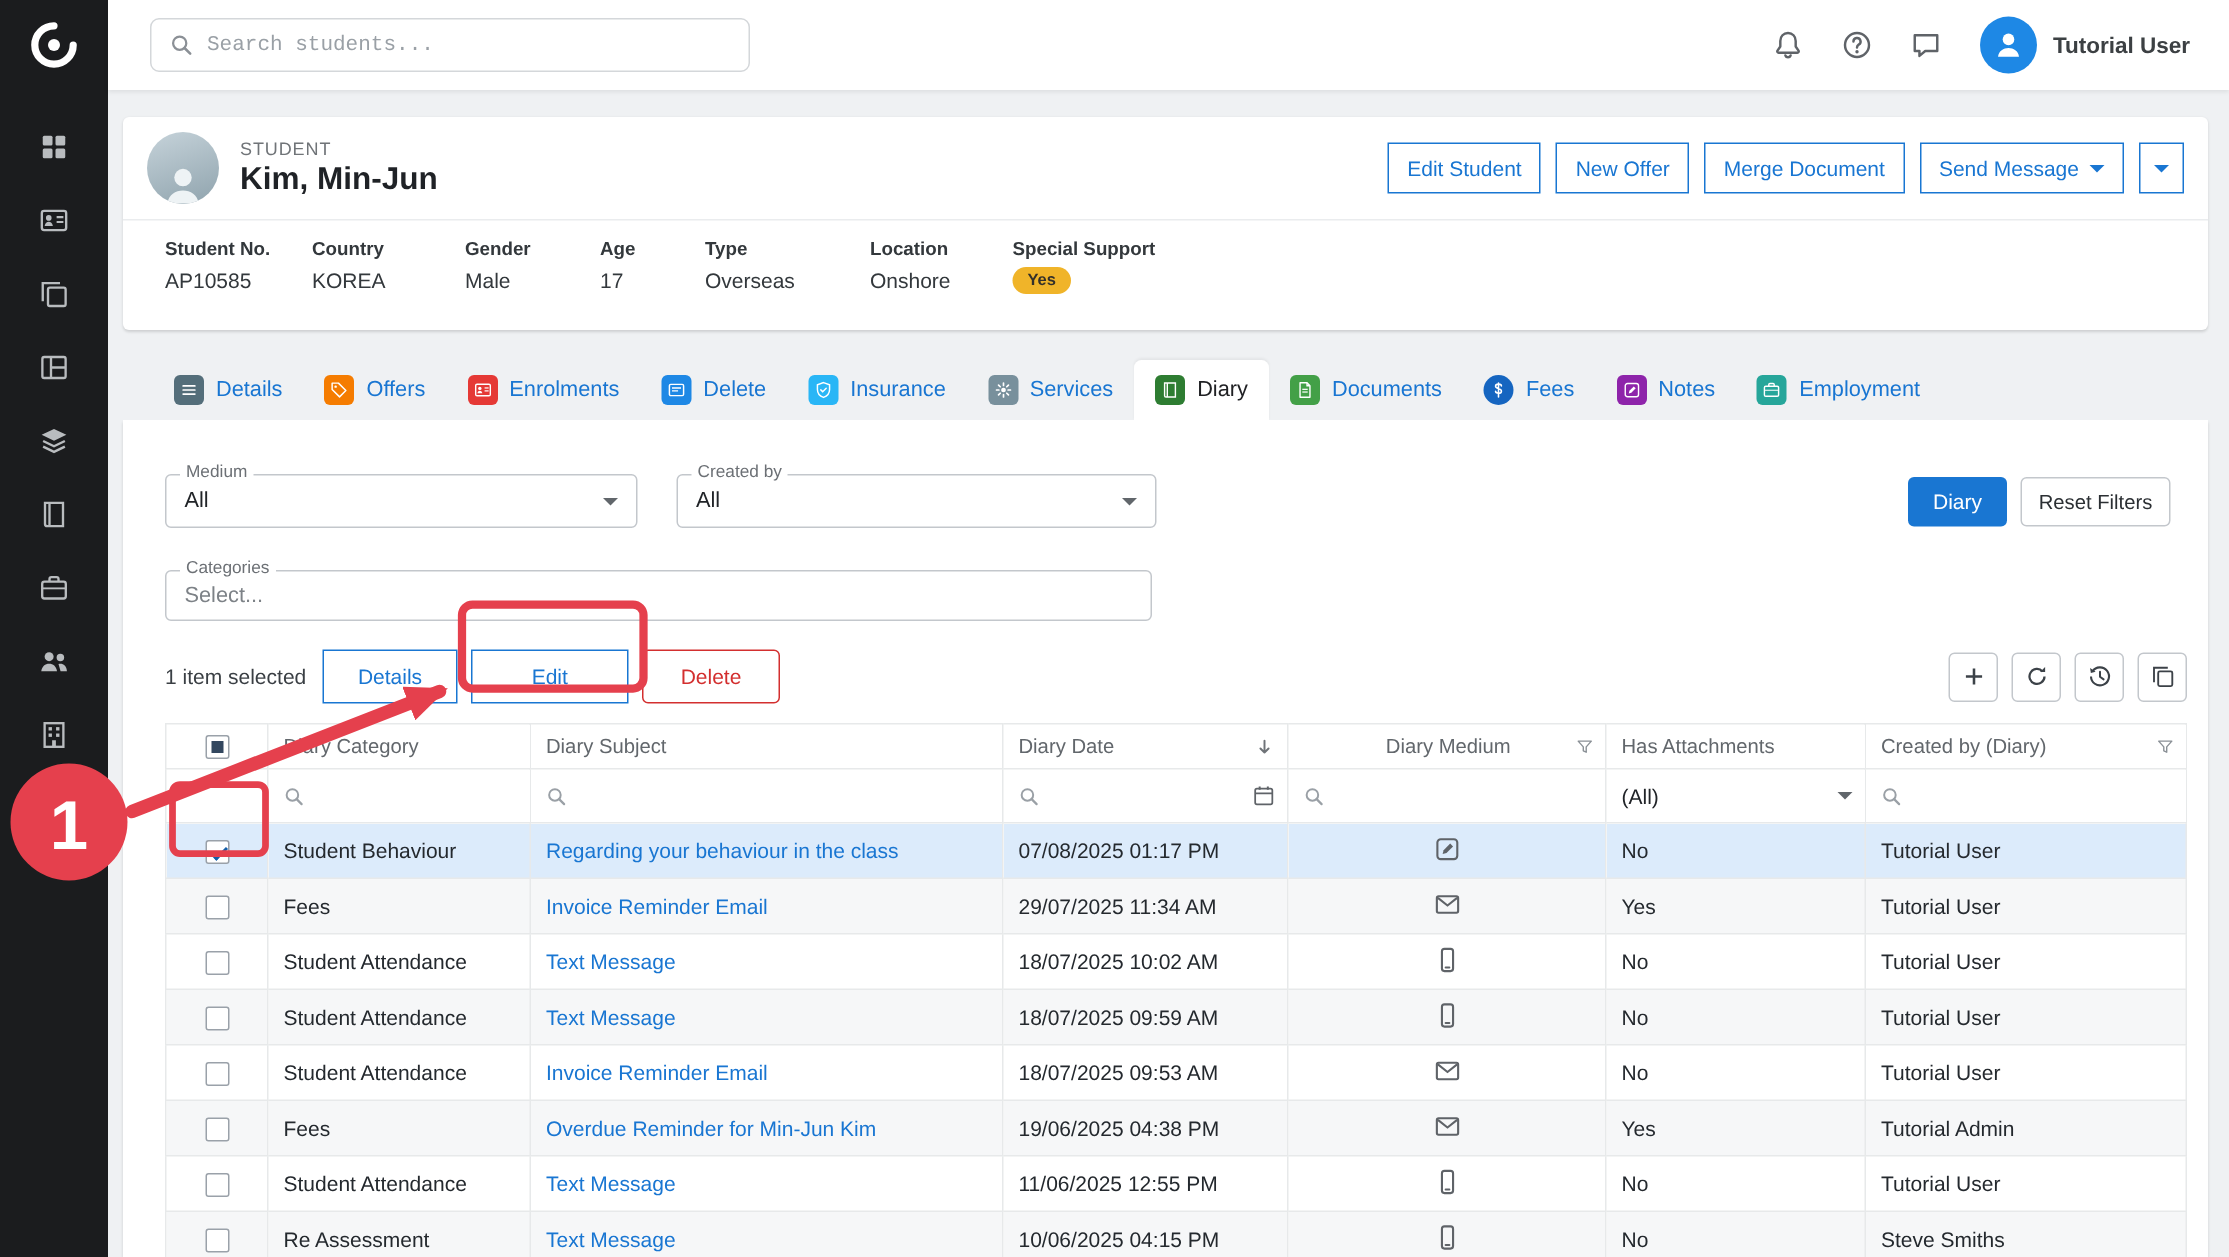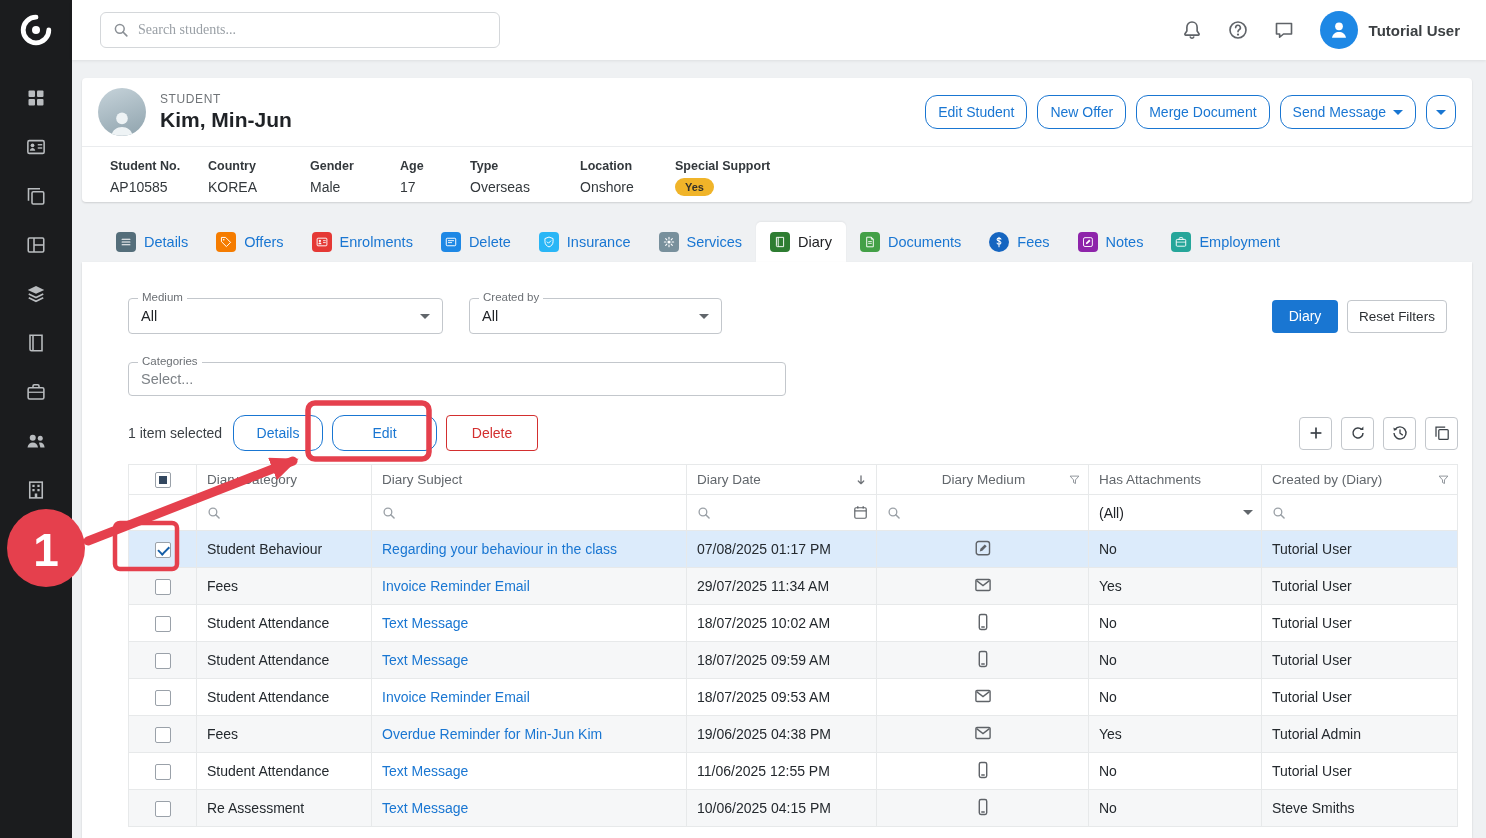--- a/index.html
+++ b/index.html
@@ -24,64 +24,64 @@
   .logo{width:36px;height:36px;color:#fff;margin-bottom:40px;display:flex;align-items:center;justify-content:center;cursor:pointer}
   .logo .icon{width:32px;height:32px}
   .nav{display:flex;flex-direction:column;gap:29px;align-items:center}
   .nav-item{width:20px;height:20px;color:#b9bcbf;cursor:pointer}
   .nav-item .icon{width:20px;height:20px}
 
   
   .main{flex:1;display:flex;flex-direction:column;min-width:0}
   .topbar{height:60px;background:#fff;display:flex;align-items:center;padding:0 26px 0 28px;box-shadow:0 1px 3px rgba(0,0,0,.08);position:relative;z-index:5}
   .searchbox{width:400px;height:36px;border:1px solid #d4d7da;border-radius:6px;background:#fff;display:flex;align-items:center;gap:9px;padding:0 12px;color:#8b9096}
-  .search-input{border:none;outline:none;flex:1;font-size:14px;font-family:Liberation Serif, serif;color:#333}
+  .search-input{border:none;outline:none;flex:1;font-size:14px;font-family:Liberation Mono, monospace;color:#333}
   .search-input::placeholder{color:#9aa0a6}
   .top-right{margin-left:auto;display:flex;align-items:center;gap:26px}
   .tb-ic{color:#5f6368;cursor:pointer}
   .user{display:flex;align-items:center;gap:11px;cursor:pointer}
   .avatar-sm{width:38px;height:38px;border-radius:50%;background:#1e88e5;color:#fff;display:flex;align-items:center;justify-content:center}
   .user-name{font-size:15px;font-weight:700;color:#3c4043}
 
   .content{flex:1;display:flex;flex-direction:column;padding:18px 14px 0 10px;min-height:0}
 
   
   .card{background:#fff;border-radius:4px;box-shadow:0 1px 2px rgba(0,0,0,.14)}
   .sc-head{display:flex;align-items:center;padding:10px 16px}
   .avatar-lg{width:48px;height:48px;border-radius:50%;background:linear-gradient(160deg,#c6d3da,#8fa3ad);display:flex;align-items:flex-end;justify-content:center;overflow:hidden;margin-right:14px}
   .av-person{color:#eef3f5;margin-bottom:-3px}
   .sc-label{font-size:12px;color:#707478;letter-spacing:.6px;font-weight:400}
   .sc-name{font-size:21px;font-weight:700;color:#1f2226;margin-top:2px}
   .sc-actions{margin-left:auto;display:flex;align-items:center;gap:10px}
-  .btn-o{height:34px;border:1px solid var(--accent);color:var(--accent);background:#fff;border-radius:12px;padding:0 12px;font-size:14px;font-family:inherit;display:inline-flex;align-items:center;justify-content:center;gap:7px;cursor:pointer}
+  .btn-o{height:34px;border:1px solid var(--accent);color:var(--accent);background:#fff;border-radius:0;padding:0 12px;font-size:14px;font-family:inherit;display:inline-flex;align-items:center;justify-content:center;gap:7px;cursor:pointer}
   .btn-sq{padding:0 9px}
-  .sc-info{border-top:1px solid #eaecee;display:flex;padding:12px 16px 6px 28px}
+  .sc-info{border-top:1px solid #eaecee;display:flex;padding:12px 16px 24px 28px}
   .info-item:nth-child(1){width:98px}.info-item:nth-child(2){width:102px}.info-item:nth-child(3){width:90px}
   .info-item:nth-child(4){width:70px}.info-item:nth-child(5){width:110px}.info-item:nth-child(6){width:95px}
   .info-label{font-size:12.5px;font-weight:700;color:#33383c}
   .info-value{font-size:14px;color:#33383c;margin-top:6px}
   .badge-y{display:inline-block;background:var(--badge);color:#33302a;font-size:11px;font-weight:700;border-radius:9px;padding:3px 10px;margin-top:5px}
 
   
   .tabs{display:flex;align-items:center;margin-top:20px;padding-left:20px;height:40px;flex:none}
   .tab{height:40px;display:flex;align-items:center;gap:8px;padding:0 14px;color:var(--accent);cursor:pointer;border-radius:5px 5px 0 0}
   .tab.active{background:#fff;color:#202124;box-shadow:0 -1px 2px rgba(0,0,0,.05)}
   .tab-lb{font-size:14.5px}
   .tab-ic{width:20px;height:20px;border-radius:4px;color:#fff;display:flex;align-items:center;justify-content:center}
   .tab-ic.circ{border-radius:50%}
 
   
-  .panel{background:#fff;flex:1;padding:36px 14px 0 46px;box-shadow:0 1px 2px rgba(0,0,0,.14);min-height:0}
+  .panel{background:#fff;flex:1;padding:36px 14px 0 28px;box-shadow:0 1px 2px rgba(0,0,0,.14);min-height:0}
   .filter-row{display:flex;align-items:center}
   .mselect{position:relative;height:36px;border:1px solid #c3c7cc;border-radius:4px;background:#fff;display:flex;align-items:center;padding:0 12px;cursor:pointer}
   .flabel{position:absolute;top:-8px;left:9px;background:#fff;padding:0 4px;font-size:11.5px;color:#6c7075}
   .mval{font-size:14.5px;color:#212428}
   .mval.placeholder{color:#7d8287}
   .w-medium{width:315px;margin-right:26px}
-  .w-created{width:253px}
+  .w-created{width:320px}
   .w-categories{width:658px;height:34px;margin-top:28px}
   .mselect .tri{margin-left:auto}
   .btn-primary{width:66px;height:33px;background:var(--accent);color:#fff;border:none;border-radius:4px;font-size:14px;font-family:inherit;cursor:pointer;margin-right:9px}
   .btn-plain{width:100px;height:33px;background:#fff;color:#2b2f33;border:1px solid #c3c7cc;border-radius:4px;font-size:13.5px;font-family:inherit;cursor:pointer;margin-right:11px}
 
   .action-row{margin-top:19px;height:36px;display:flex;align-items:center;gap:9px}
   .sel-text{width:96px;font-size:14px;color:#3a3f44}
   .w-90{width:90px;height:36px;justify-content:center}
   .w-105{width:105px;height:36px;justify-content:center}
   .w-92{width:92px;height:36px;justify-content:center}

